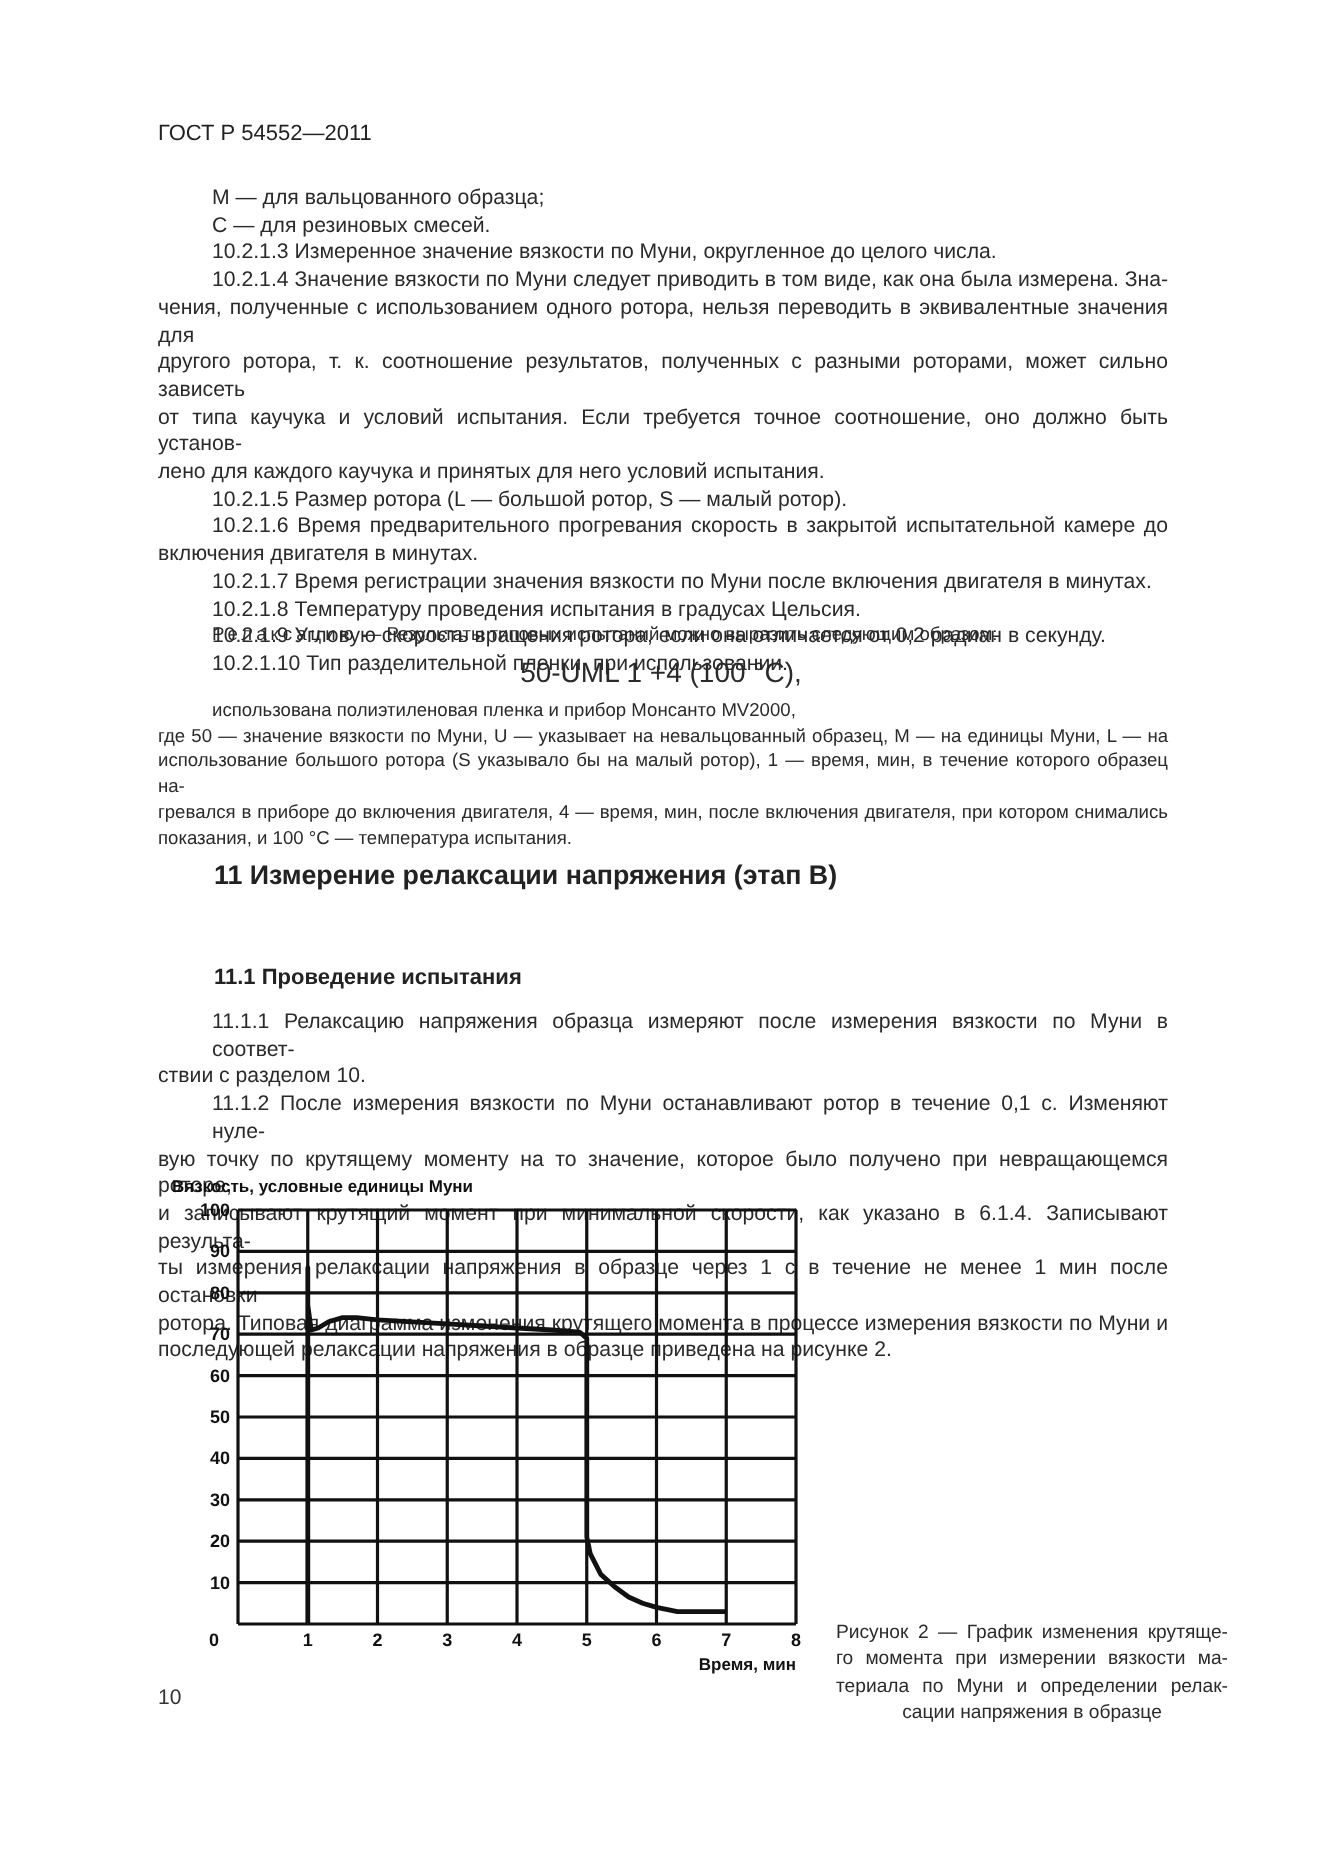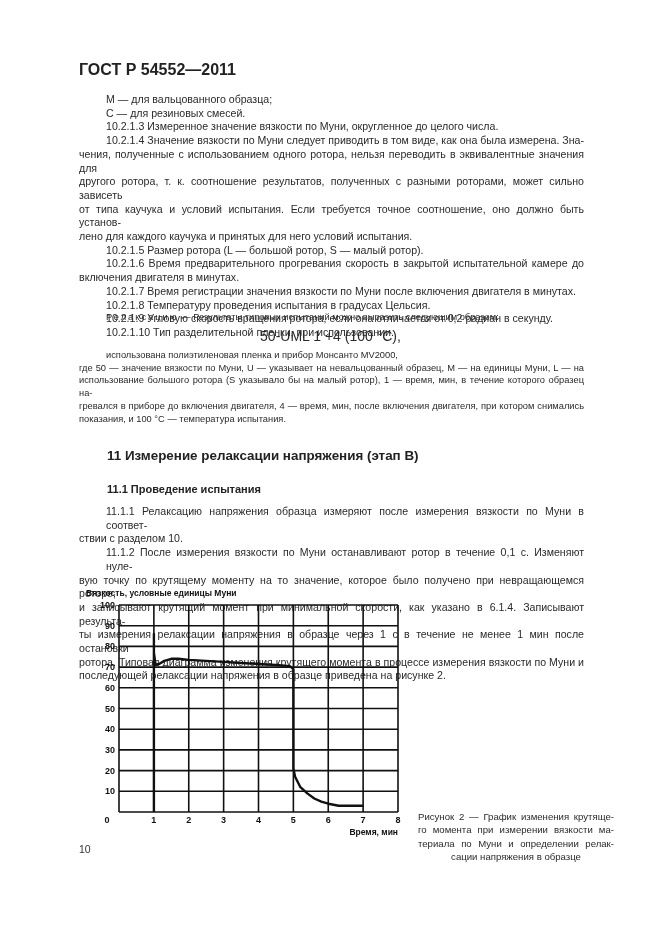--- a/index.html
+++ b/index.html
@@ -1,26 +1,26 @@
 <!DOCTYPE html>
 <html><head>
 <meta charset="utf-8">
 <style>
   html, body { margin:0; padding:0; background:#ffffff; }
   body { width:661px; height:936px; position:relative; overflow:hidden;
          font-family:"Liberation Sans", sans-serif; color:#2a2a2a; }
   .abs { position:absolute; }
-  .header { left:79px; top:61px; font-size:16px; font-weight:bold; color:#222; }
+  .header { left:79px; top:61px; font-size:11px; font-weight:normal; color:#222; }
   .p { position:absolute; left:79px; width:505px; font-size:10.6px; line-height:13.7px; text-align:justify; }
   .p .ln { display:block; white-space:nowrap; }
   .ind { padding-left:27px; }
   .just { text-align:justify; text-align-last:justify; white-space:normal !important; }
   .note { font-size:9.3px; line-height:12.7px; }
   .spaced { letter-spacing:2px; }
-  .h11 { left:107px; top:448px; font-size:13.4px; font-weight:bold; color:#222; }
+  .h11 { left:107px; top:430px; font-size:13.4px; font-weight:bold; color:#222; }
   .h111 { left:107px; top:483px; font-size:11px; font-weight:bold; color:#222; }
   .formula { left:0; width:661px; text-align:center; top:330px; font-size:14px; }
   .caption { left:418px; top:789px; width:196px; font-size:9.6px; line-height:13.3px; text-align:justify;margin-top:21px; }
   .caption .ln { display:block; white-space:nowrap; }
   .caption .c { text-align:center; }
   .pagenum { left:79px; top:843px; font-size:10.5px; color:#333; }
   svg text { font-family:"Liberation Sans", sans-serif; font-weight:bold; fill:#111; }
 </style>
 </head>
 <body>

